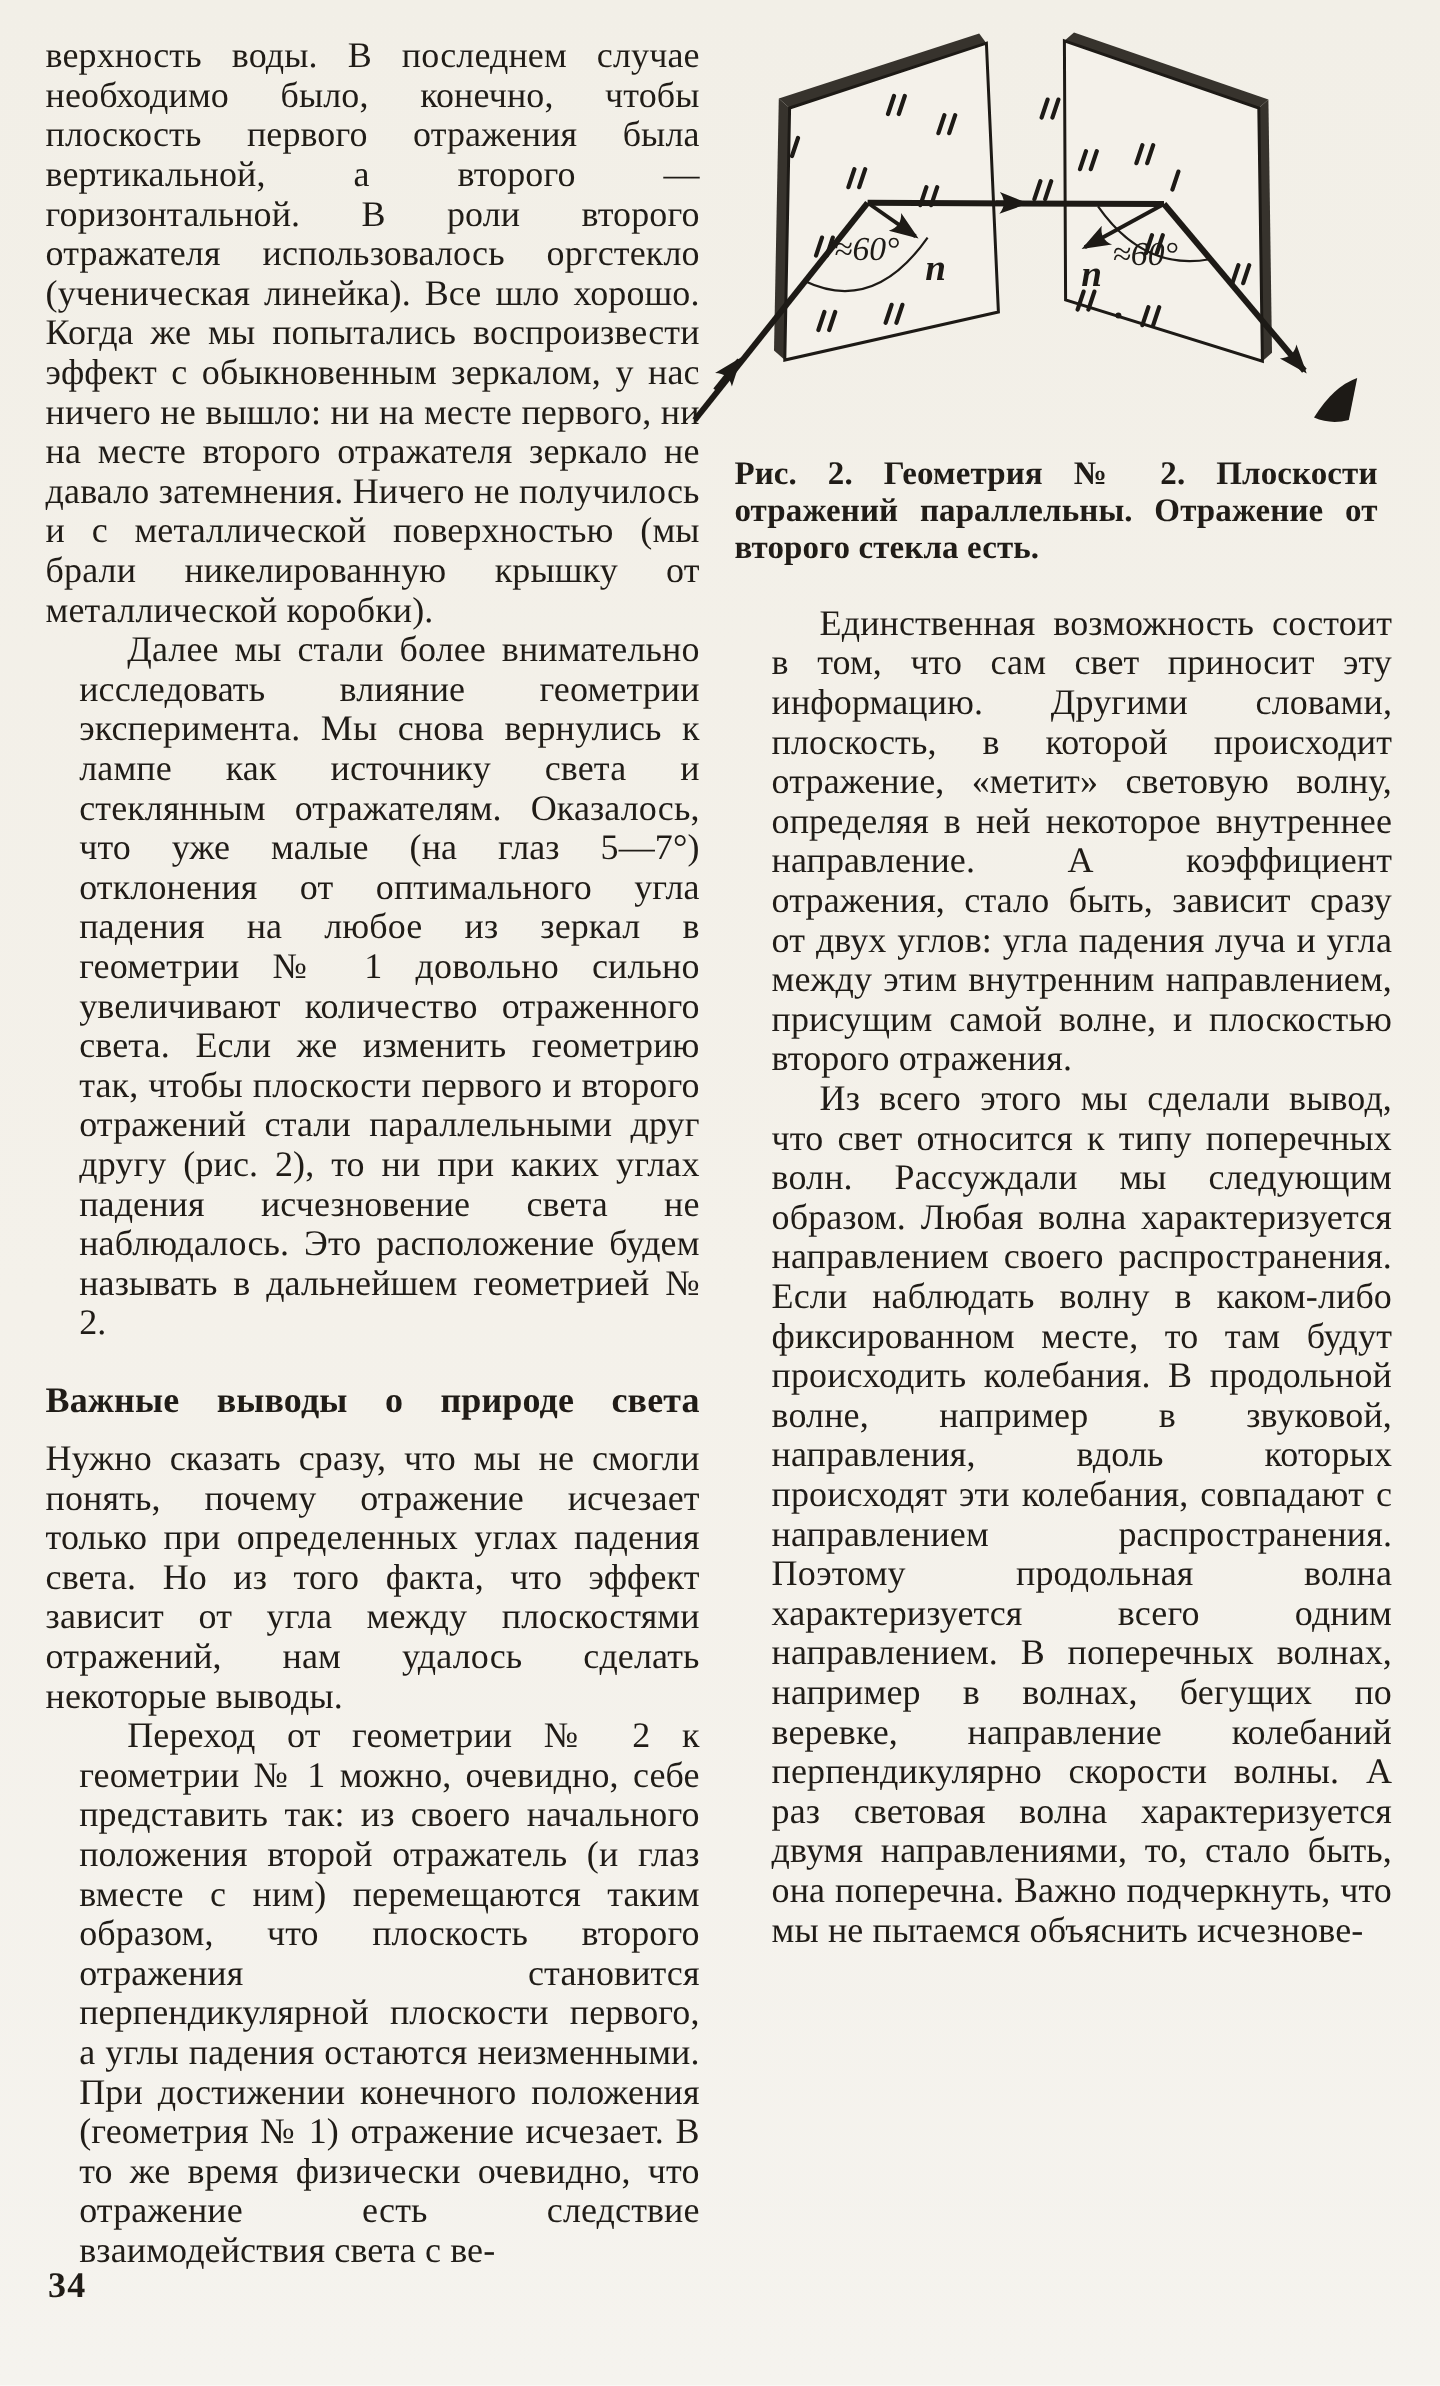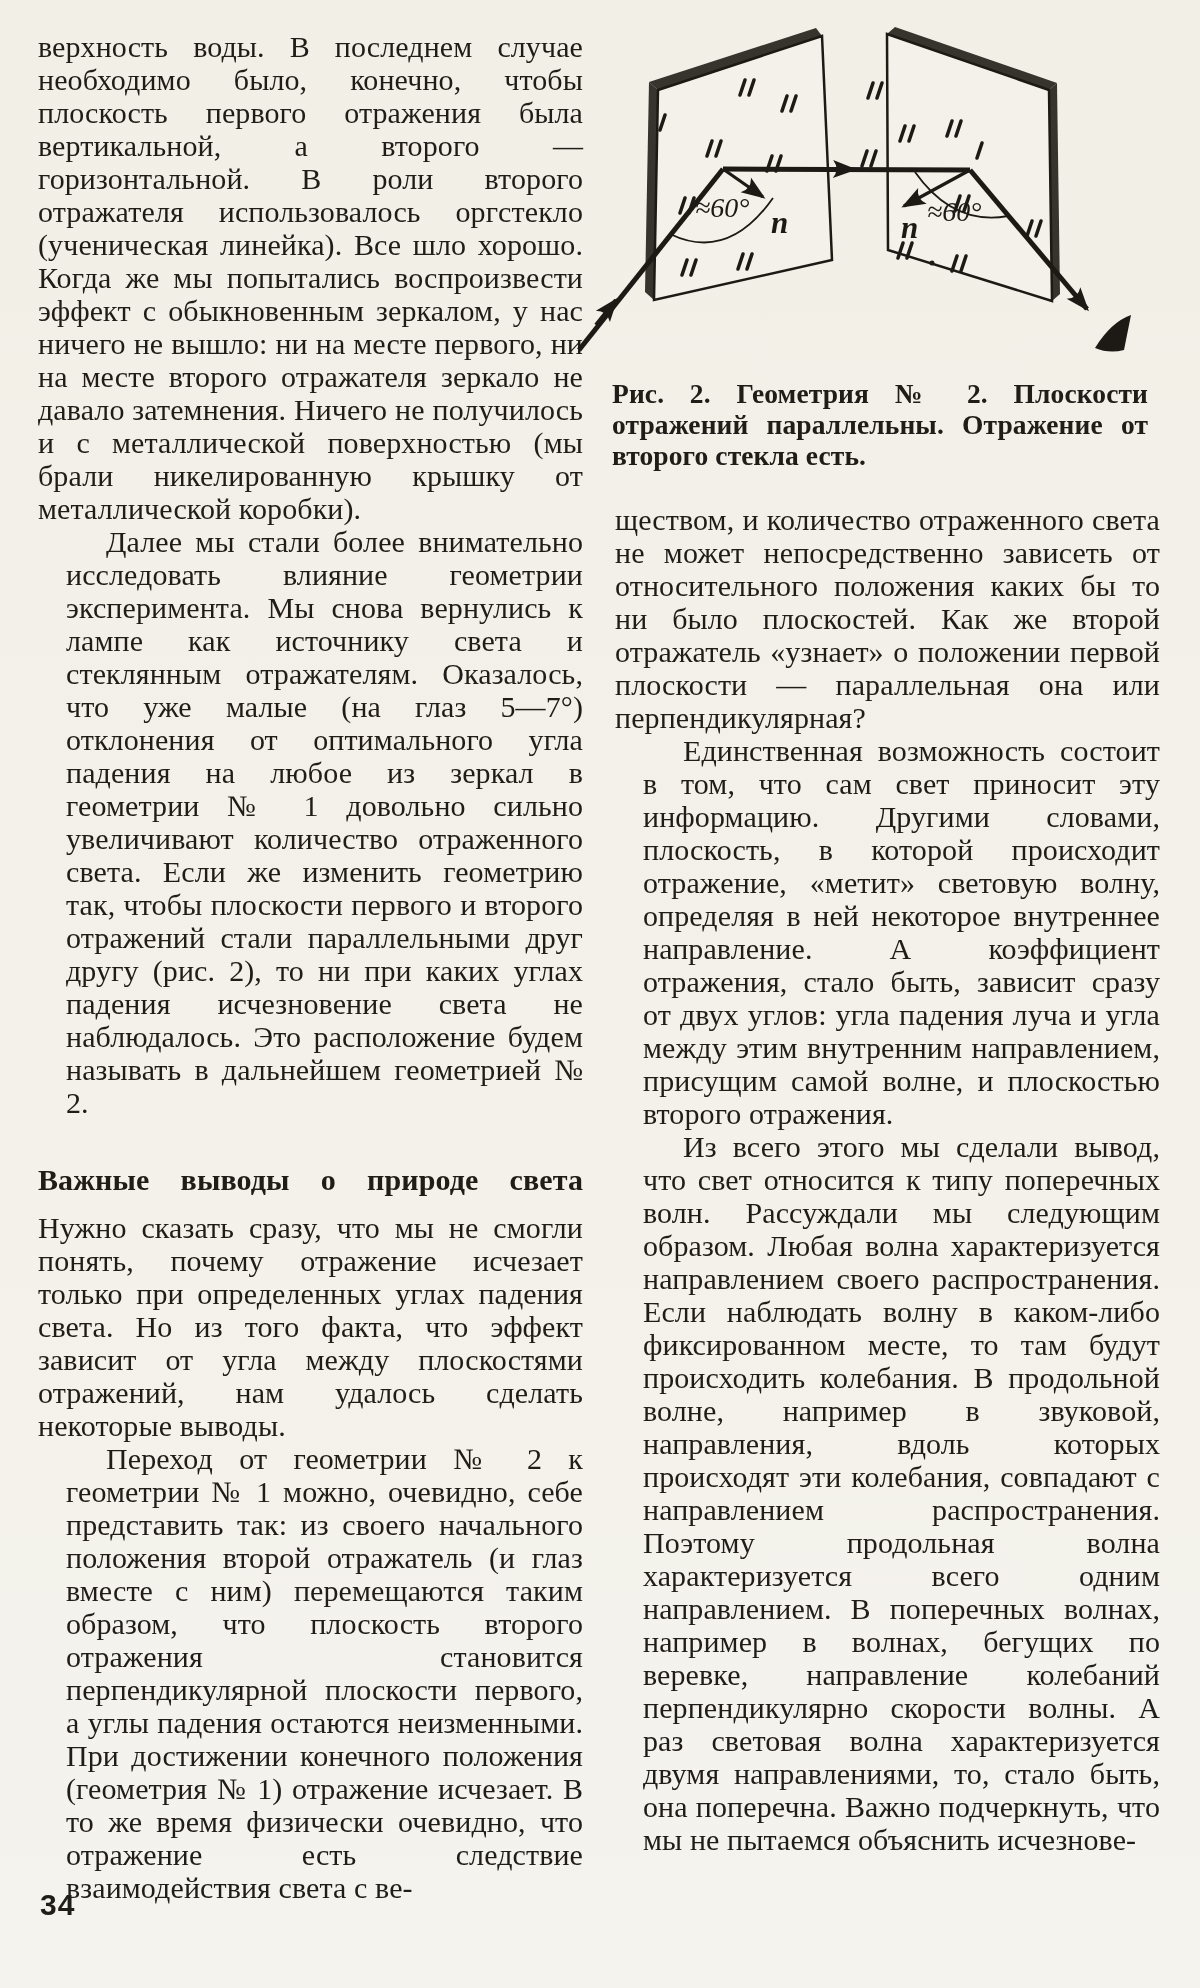--- a/index.html
+++ b/index.html
@@ -17,36 +17,36 @@
     font-size:30px;
     line-height:33px;
     letter-spacing:.1px;
     hyphens:auto;
   }
   .col p{margin:0;}
   .col p.indent{text-indent:40px;margin-left:28px;}
   .col-left{left:38px;top:30px;width:545px;}
   .col-right{left:615px;top:503px;width:545px;}
   .section-heading{
-    margin:44px 0 14px 0;
+    margin:32px 0 14px 0;
     font-size:30px;
     font-weight:bold;
     text-align:justify;
     text-align-last:justify;
     line-height:34px;
   }
   .figure-wrap{position:absolute;left:568px;top:14px;width:582px;height:356px;}
   .figure-caption{
     position:absolute;left:612px;top:378px;width:536px;
     font-weight:bold;font-size:27.5px;line-height:31px;
     text-align:justify;letter-spacing:.1px;
   }
   .page-number{
     position:absolute;left:40px;top:1888px;
-    font-family:Liberation Sans, sans-serif;
+    font-family:Liberation Serif, serif;
     font-weight:bold;font-size:30px;letter-spacing:1px;
   }
   svg text{font-family:"Liberation Serif", serif;}
 </style>
 </head>
 <body>
 
 <div class="page">
 
   <div class="col col-left">
@@ -109,20 +109,19 @@
 
       <g>
         <path d="M527,334 Q543,308 563,301 L556,336 Q541,340 527,334 Z" fill="#1d1a16"></path>
       </g>
     </svg>
   </div>
 
   <div class="figure-caption">Рис. 2. Геометрия № 2. Плоскости отражений параллельны. Отражение от второго стекла есть.</div>
 
   <div class="col col-right">
-    <p>ществом, и количество отраженного света не может непосредственно зависеть от относительного положения каких бы то ни было плоскостей. Как же второй отражатель «узнает» о положении первой плоскости — параллельная она или перпендикулярная?</p>
     <p class="indent">Единственная возможность состоит в том, что сам свет приносит эту информацию. Другими словами, плоскость, в которой происходит отражение, «метит» световую волну, определяя в ней некоторое внутреннее направление. А коэффициент отражения, стало быть, зависит сразу от двух углов: угла падения луча и угла между этим внутренним направлением, присущим самой волне, и плоскостью второго отражения.</p>
     <p class="indent">Из всего этого мы сделали вывод, что свет относится к типу поперечных волн. Рассуждали мы следующим образом. Любая волна характеризуется направлением своего распространения. Если наблюдать волну в каком-либо фиксированном месте, то там будут происходить колебания. В продольной волне, например в звуковой, направления, вдоль которых происходят эти колебания, совпадают с направлением распространения. Поэтому продольная волна характеризуется всего одним направлением. В поперечных волнах, например в волнах, бегущих по веревке, направление колебаний перпендикулярно скорости волны. А раз световая волна характеризуется двумя направлениями, то, стало быть, она поперечна. Важно подчеркнуть, что мы не пытаемся объяснить исчезнове-</p>
   </div>
 
   <div class="page-number">34</div>
 
 </div>
 
 </body></html>

